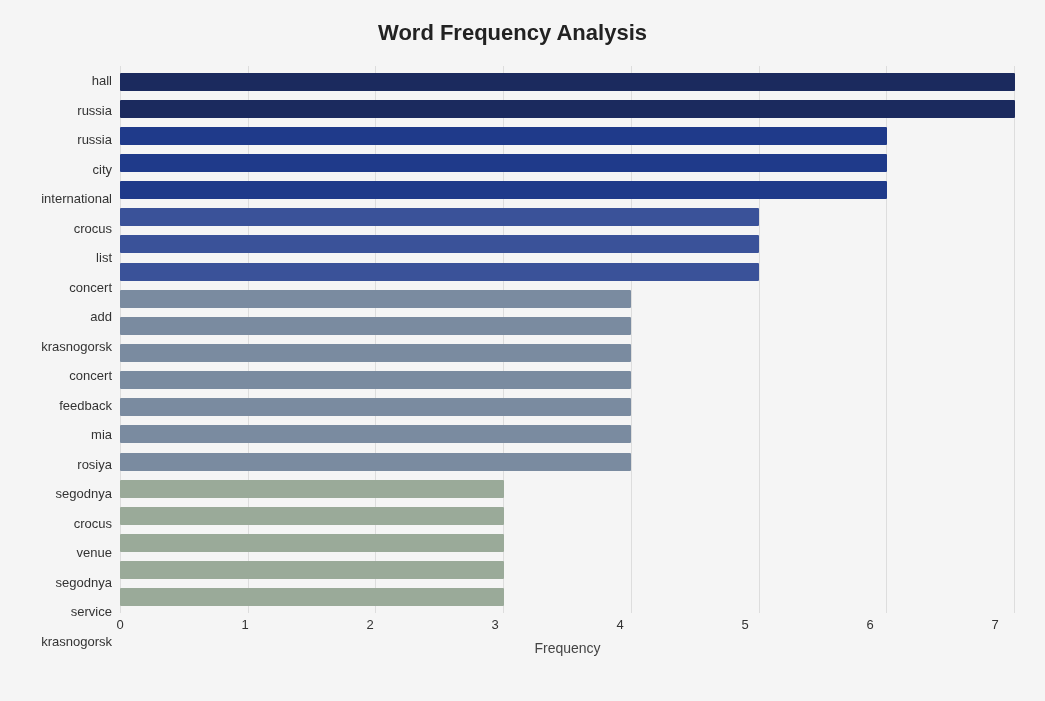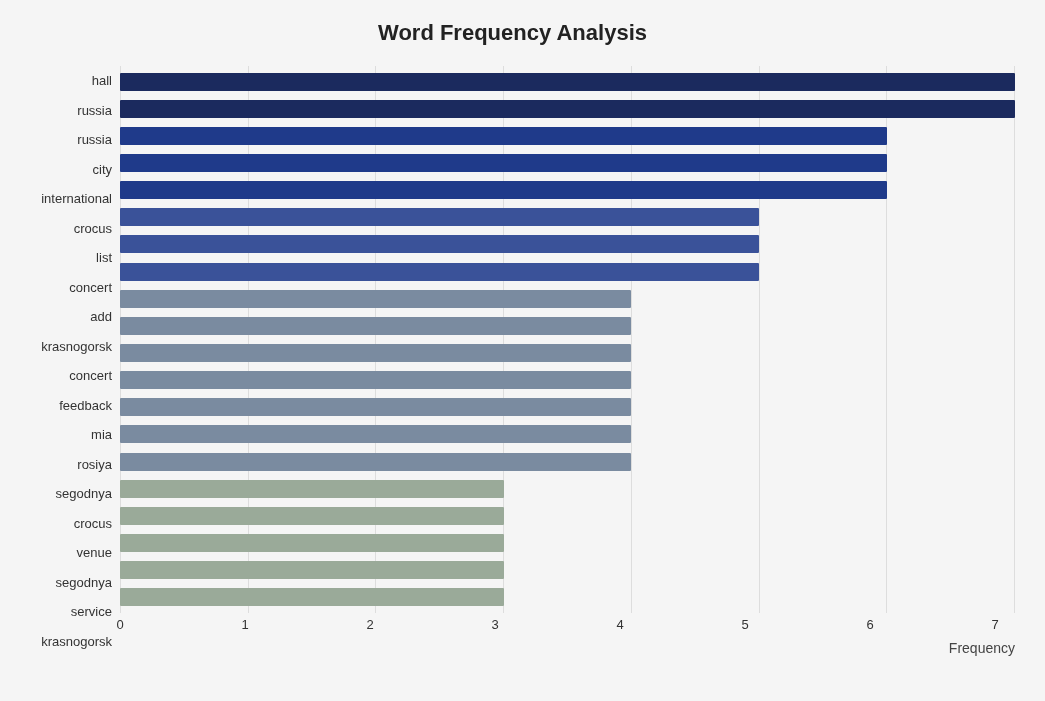--- a/index.html
+++ b/index.html
@@ -92,21 +92,21 @@
       width: 100%;
     }
     .x-tick {
       font-size: 13px;
       color: #333;
       text-align: center;
       width: 40px;
       margin-left: -20px;
     }
     .x-axis-label {
-      text-align: right;
+      text-align: center;
       font-size: 14px;
       color: #444;
       margin-top: 8px;
     }
     
     .color-7 { background-color: #1b2a5e; }
     .color-6 { background-color: #1f3a8a; }
     .color-5 { background-color: #3a5299; }
     .color-4 { background-color: #7a8ba0; }
     .color-3 { background-color: #9aaa99; }

